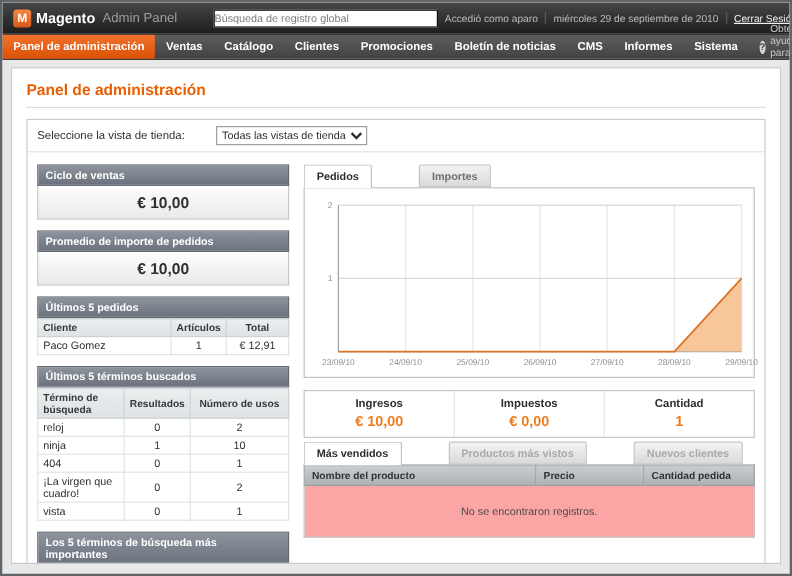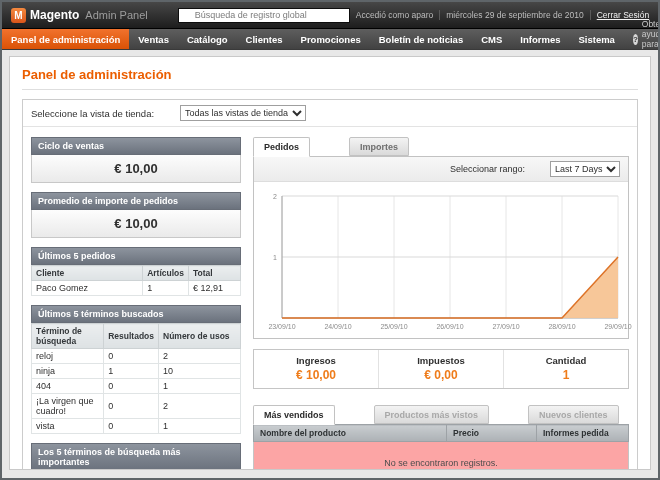--- a/index.html
+++ b/index.html
@@ -7,21 +7,21 @@
   body { font-family:"Liberation Sans","DejaVu Sans",sans-serif; font-size:10px; color:#2f2f2f; background:#9a9a9a; }
   .window { width:660px; height:480px; border:2px solid #5f6569; background:#e8e8e8; overflow:hidden; display:flex; flex-direction:column; }
 
   
   .topbar { height:27px; flex:none; background:linear-gradient(#474747,#1d1d1d); display:flex; align-items:center; padding:0 9px; border-bottom:1px solid #000; }
   .logo { display:flex; align-items:center; gap:4px; cursor:pointer; flex:none; }
   .logo-icon { width:15px; height:15px; background:linear-gradient(#f5893f,#d9551a); color:#fff; font-weight:bold; font-size:10px; display:flex; align-items:center; justify-content:center; border-radius:3px; }
   .logo-text { color:#fff; font-weight:bold; font-size:12px; }
   .logo-sub { color:#9d9d9d; font-size:11px; margin-left:2px; }
   .search-zone { flex:1; display:flex; justify-content:center; }
-  .global-search { width:172px; height:15px; font-size:9px; font-family:inherit; color:#7c7c7c; border:1px solid #0e0e0e; padding:0 16px; background:#fff;margin-left:30px; }
+  .global-search { width:187px; height:15px; font-size:9px; font-family:inherit; color:#7c7c7c; border:1px solid #0e0e0e; padding:0 0; background:#fff;margin-left:30px; }
   .user-area { flex:none; display:flex; align-items:center; font-size:8.5px; color:#bdbdbd; }
   .user-area > span, .user-area > a { padding:0 6px; }
   .user-area > *:not(:first-child) { border-left:1px solid #5a5a5a; }
   .logout { color:#f3f3f3; text-decoration:underline; cursor:pointer; }
 
   
   .mainnav { height:21px; flex:none; background:linear-gradient(#5e5e5e,#424242); display:flex; justify-content:space-between; border-bottom:1px solid #3a3a3a; }
   .nav-items { display:flex; }
   .nav-item { color:#fff; font-size:9.5px; font-weight:bold; padding:0 9px; display:flex; align-items:center; cursor:pointer; white-space:nowrap; }
   .nav-item.active { background:linear-gradient(#f1722d,#da5206); }
@@ -41,37 +41,37 @@
   .col-left { width:210px; flex:none; }
   .col-right { flex:1; min-width:0; }
 
   
   .block { margin-bottom:9px; }
   .block-head { background:linear-gradient(#8d949e,#6b727d); border:1px solid #676d77; color:#fff; font-weight:bold; font-size:9px; padding:3px 6px; }
   .block-value { border:1px solid #c8c8c8; border-top:none; background:linear-gradient(#fdfdfd,#eaeaea); text-align:center; font-size:13px; font-weight:bold; padding:6px 4px; }
   .mini-table { width:100%; border-collapse:collapse; border:1px solid #c6cacc; }
   .mini-table th { background:linear-gradient(#ebeeef,#dde2e4); border:1px solid #cdd2d4; font-size:8.5px; font-weight:bold; color:#34383b; padding:2px 4px; text-align:left; }
   .mini-table td { border:1px solid #e0e4e5; font-size:9px; padding:2px 4px; background:#fff; }
-  .mini-table .num { text-align:left; }
+  .mini-table .num { text-align:center; }
   .w-res { width:44px; } .w-uses { width:82px; } .w-items { width:42px; } .w-total { width:52px; }
 
   
   .tab-row { display:flex; align-items:flex-end; position:relative; z-index:2;gap:36px; }
   .tab { font-size:9px; font-weight:bold; color:#6f6f6f; background:linear-gradient(#f3f3f3,#dadada); border:1px solid #c2c2c2; padding:4px 10px 3px; margin-right:3px; border-radius:2px 2px 0 0; cursor:pointer; white-space:nowrap; }
   .tab.active { background:#fff; color:#2b2b2b; padding-bottom:4px; margin-bottom:-1px; border-bottom:1px solid #fff; }
   .tab.disabled { color:#a8a8a8; }
   .panel { border:1px solid #c2c2c2; background:#fff; position:relative; z-index:1; }
   .range-bar { display:flex; justify-content:flex-end; align-items:center; gap:5px; background:linear-gradient(#f7f7f7,#ebebeb); border-bottom:1px solid #dddddd; padding:4px 8px; font-size:9px; }
   .chart-wrap { padding:4px 0 0 2px; }
   .stats-box { display:flex; border:1px solid #c5c5c5; margin-top:10px; background:#fff; }
   .stat-cell { flex:1; text-align:center; padding:5px 2px 6px; border-right:1px solid #e2e2e2; }
   .stat-cell:last-child { border-right:none; }
   .stat-label { font-size:9.5px; font-weight:bold; margin-bottom:2px; }
   .stat-value { font-size:12px; font-weight:bold; color:#ef7c1a; }
-  .bottom-tabs { margin-top:16px; }
+  .bottom-tabs { margin-top:3px; }
   .products-table { width:100%; border-collapse:collapse; }
   .products-table th { background:linear-gradient(#c9cdd0,#acb1b5); border:1px solid #9da2a6; font-size:8.5px; font-weight:bold; color:#2e3234; padding:3px 6px; text-align:left; }
   .pt-price { width:90px; } .pt-qty { width:92px; }
   .products-table td.empty { border:1px solid #c5c5c5; background:#fca5a5; text-align:center; font-size:9px; color:#4c4c4c; padding:16px 4px; }
 </style>
 </head>
 <body>
 
 <div class="window">
 
@@ -203,26 +203,20 @@
           </div>
 
           <div class="col-right">
 
             <div class="tab-row">
               <span class="tab active">Pedidos</span>
               <span class="tab">Importes</span>
             </div>
 
             <div class="panel">
-              <div class="range-bar">
-                <span>Seleccionar rango:</span>
-                <select>
-                  <option>Last 7 Days</option>
-                </select>
-              </div>
               <div class="chart-wrap">
                 <svg id="chart-svg" width="378" height="150">
                     <rect x="26" y="10" width="336" height="122" fill="#ffffff"></rect>
                     <line x1="26" y1="10" x2="26" y2="132" stroke="#e6e6e6" stroke-width="1"></line>
                     <line x1="82" y1="10" x2="82" y2="132" stroke="#e6e6e6" stroke-width="1"></line>
                     <line x1="138" y1="10" x2="138" y2="132" stroke="#e6e6e6" stroke-width="1"></line>
                     <line x1="194" y1="10" x2="194" y2="132" stroke="#e6e6e6" stroke-width="1"></line>
                     <line x1="250" y1="10" x2="250" y2="132" stroke="#e6e6e6" stroke-width="1"></line>
                     <line x1="306" y1="10" x2="306" y2="132" stroke="#e6e6e6" stroke-width="1"></line>
                     <line x1="362" y1="10" x2="362" y2="132" stroke="#e6e6e6" stroke-width="1"></line>
@@ -265,21 +259,21 @@
               <span class="tab disabled">Productos más vistos</span>
               <span class="tab disabled">Nuevos clientes</span>
               <span class="tab disabled">Clientes</span>
             </div>
 
             <table class="products-table">
               <thead>
                 <tr>
                   <th>Nombre del producto</th>
                   <th class="pt-price">Precio</th>
-                  <th class="pt-qty">Informes pedida</th>
+                  <th class="pt-qty">Cantidad pedida</th>
                 </tr>
               </thead>
               <tbody>
                 <tr>
                   <td class="empty" colspan="3">No se encontraron registros.</td>
                 </tr>
               </tbody>
             </table>
 
           </div>

